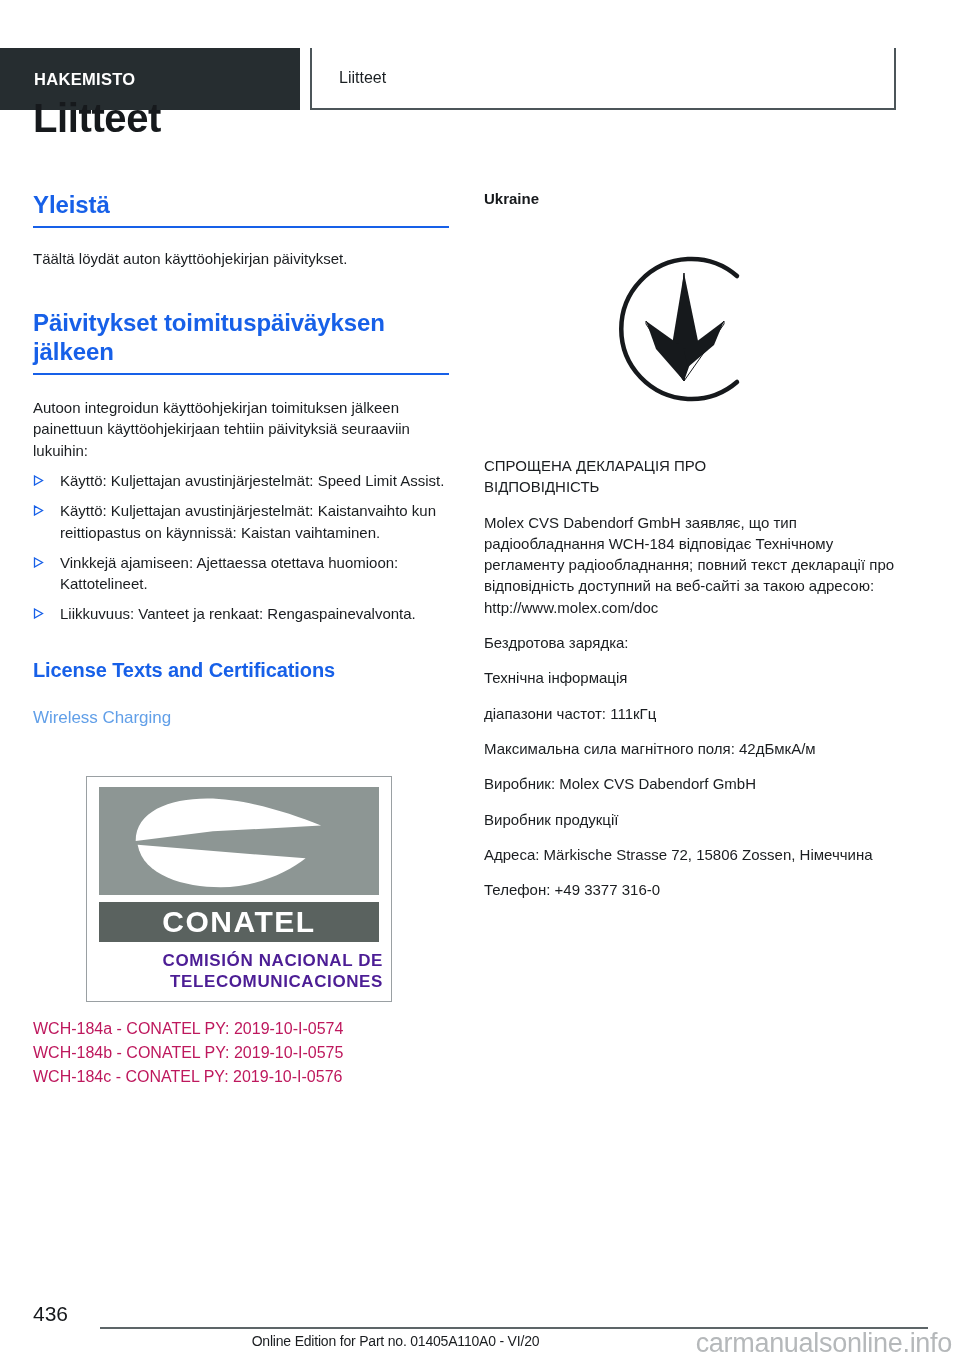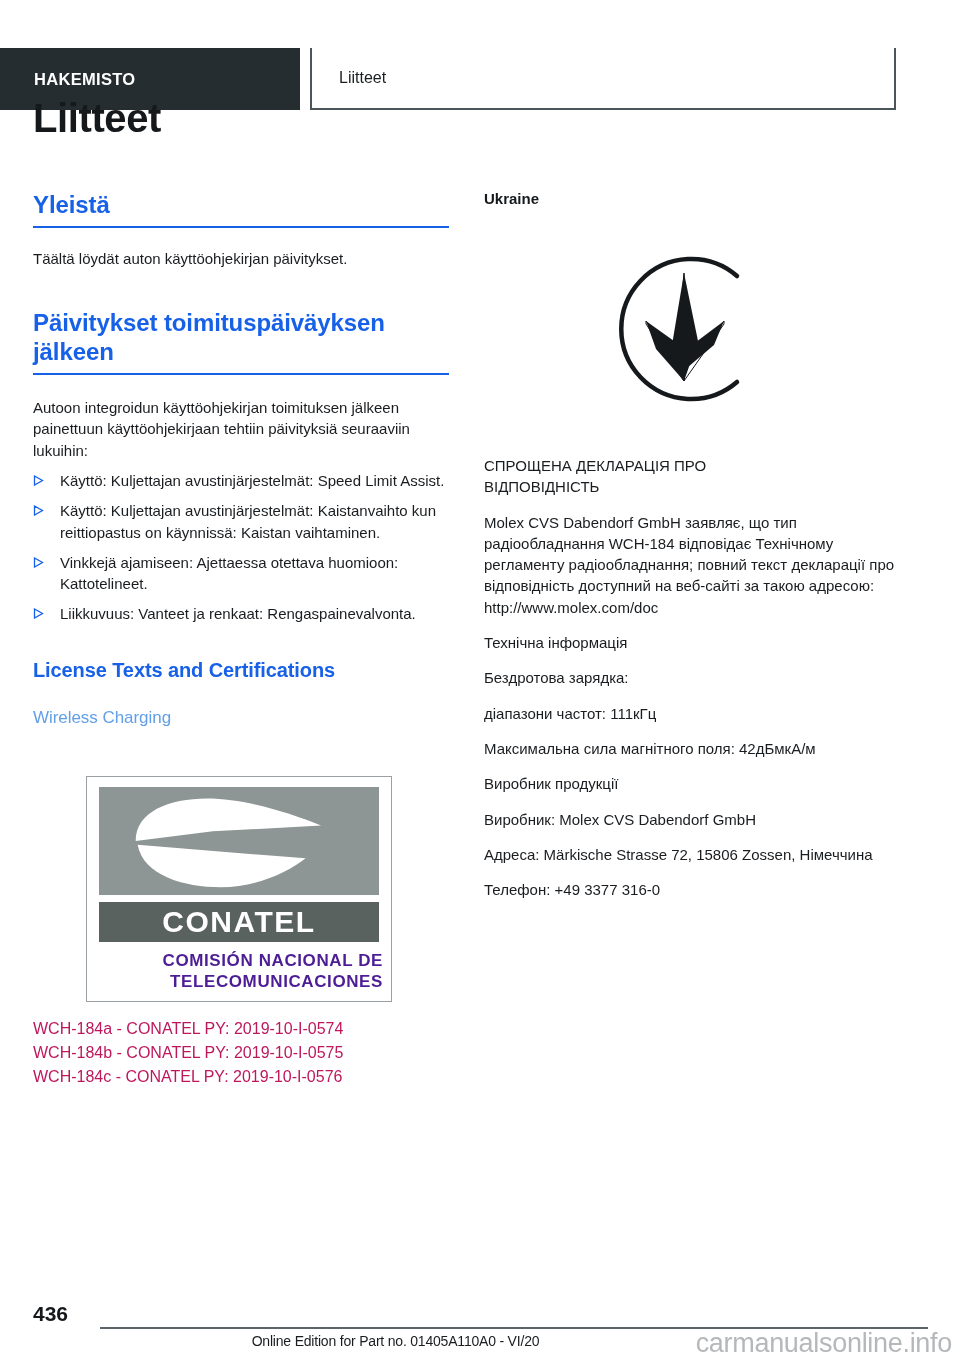--- a/index.html
+++ b/index.html
@@ -204,21 +204,21 @@
     left: 0;
     bottom: 0;
     width: 960px;
     height: 74px;
   }
   .page-number {
     position: absolute;
     left: 33px;
     top: 14px;
     font-size: 21px;
-    font-weight: bold;
+    font-weight: normal;
     color: #16191c;
   }
   .footer-rule {
     position: absolute;
     left: 100px;
     top: 39px;
     width: 828px;
     height: 2px;
     background: #5d6568;
   }
@@ -347,26 +347,26 @@
     </svg>
   </div>
 
   <div class="sp-22"></div>
   <p class="p">
     <span>СПРОЩЕНА ДЕКЛАРАЦІЯ ПРО</span><br>
     <span>ВІДПОВІДНІСТЬ</span>
   </p>
 
   <p class="p rp">Molex CVS Dabendorf GmbH заявляє, що тип радіообладнання WCH-184 відповідає Технічному регламенту радіообладнання; повний текст декларації про відповідність доступний на веб-сайті за такою адресою: http://www.molex.com/doc</p>
+  <p class="p rp">Бездротова зарядка:</p>
   <p class="p rp">Технічна інформація</p>
-  <p class="p rp">Бездротова зарядка:</p>
   <p class="p rp">діапазони частот: 111кГц</p>
   <p class="p rp">Максимальна сила магнітного поля: 42дБмкА/м</p>
+  <p class="p rp">Виробник: Molex CVS Dabendorf GmbH</p>
   <p class="p rp">Виробник продукції</p>
-  <p class="p rp">Виробник: Molex CVS Dabendorf GmbH</p>
   <p class="p rp">Адреса: Märkische Strasse 72, 15806 Zossen, Німеччина</p>
   <p class="p rp">Телефон: +49 3377 316-0</p>
 </div>
 
 <div class="footer">
   <div class="page-number">436</div>
   <div class="footer-rule"></div>
   <div class="footer-note">Online Edition for Part no. 01405A110A0 - VI/20</div>
   <div class="watermark">carmanualsonline.info</div>
 </div>

